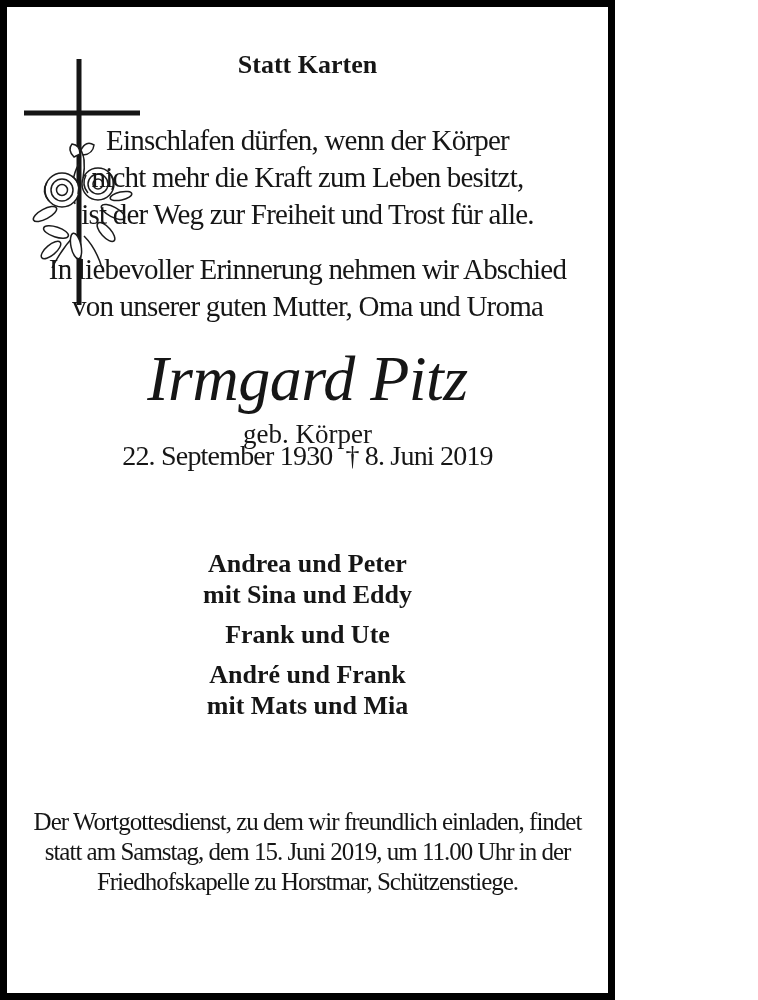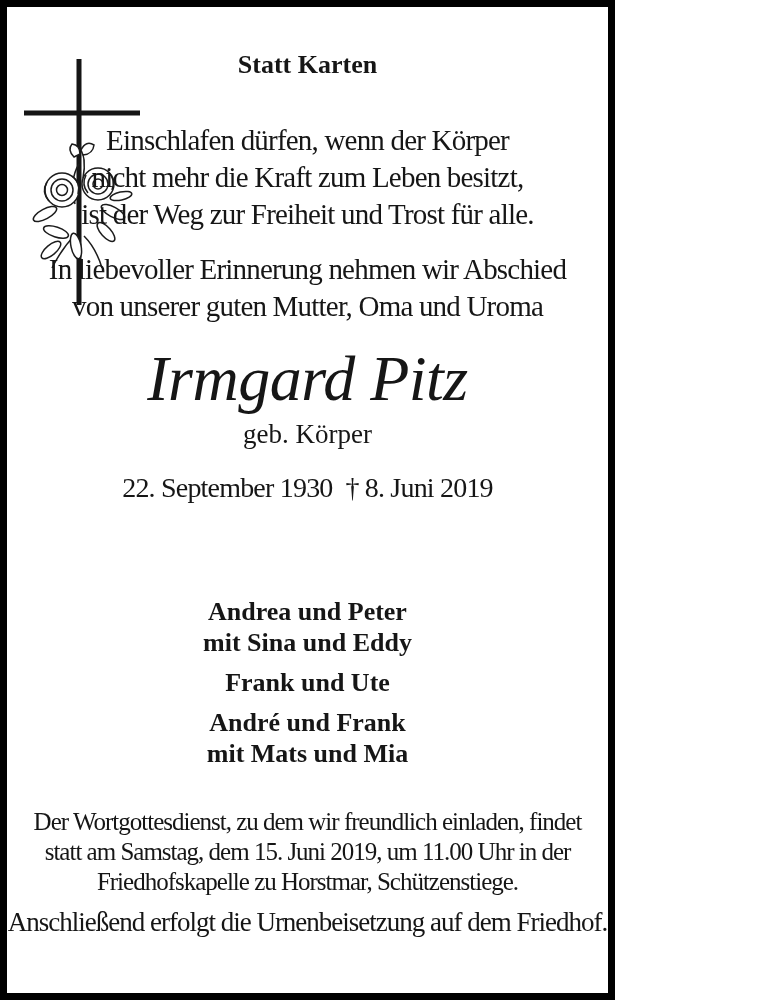--- a/index.html
+++ b/index.html
@@ -53,28 +53,28 @@
     line-height: 70px;
     letter-spacing: -0.5px;
     font-style: italic;
   }
   .maiden-name {
     top: 419px;
     font-size: 27px;
     line-height: 30px;
   }
   .dates-line {
-    top: 472px;
+    top: 440px;
     font-size: 28px;
     line-height: 32px;
     letter-spacing: -0.8px;
   }
   .dates-line .dagger { margin-left: 13px; margin-right: 6px; }
   .mourners-block {
-    top: 596px;
+    top: 548px;
     font-size: 26px;
     line-height: 31px;
     font-weight: bold;
   }
   .mourner-group + .mourner-group { margin-top: 9px; }
   .service-block {
     top: 807px;
     font-size: 25px;
     line-height: 30px;
     letter-spacing: -1px;
@@ -167,14 +167,13 @@
       <div>André und Frank</div>
       <div>mit Mats und Mia</div>
     </div>
   </div>
 
   <div class="centered service-block">
     <div>Der Wortgottesdienst, zu dem wir freundlich einladen, findet</div>
     <div>statt am Samstag, dem 15. Juni 2019, um 11.00 Uhr in der</div>
     <div>Friedhofskapelle zu Horstmar, Schützenstiege.</div>
   </div>
-  <div class="centered closing-line">Anschließend erfolgt die Urnenbeisetzung auf dem Friedhof.</div>
 </div>
 
 </body></html>

